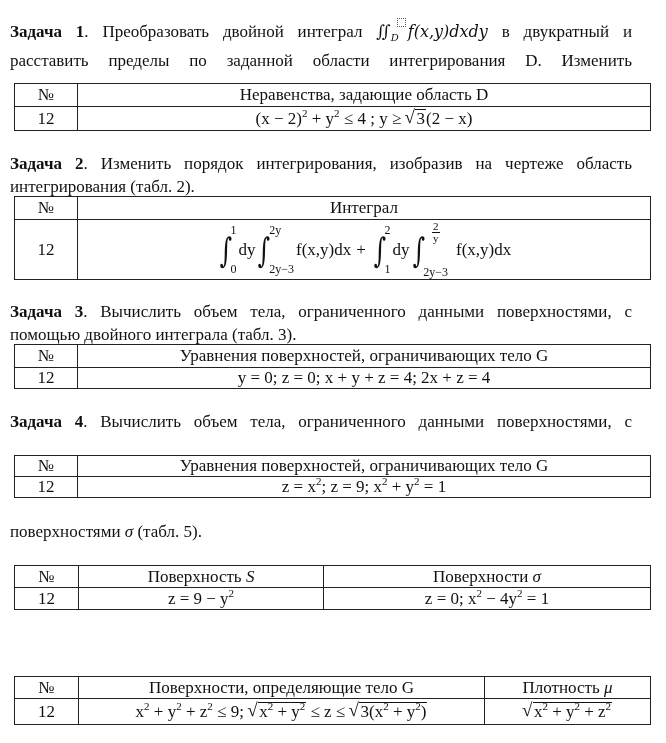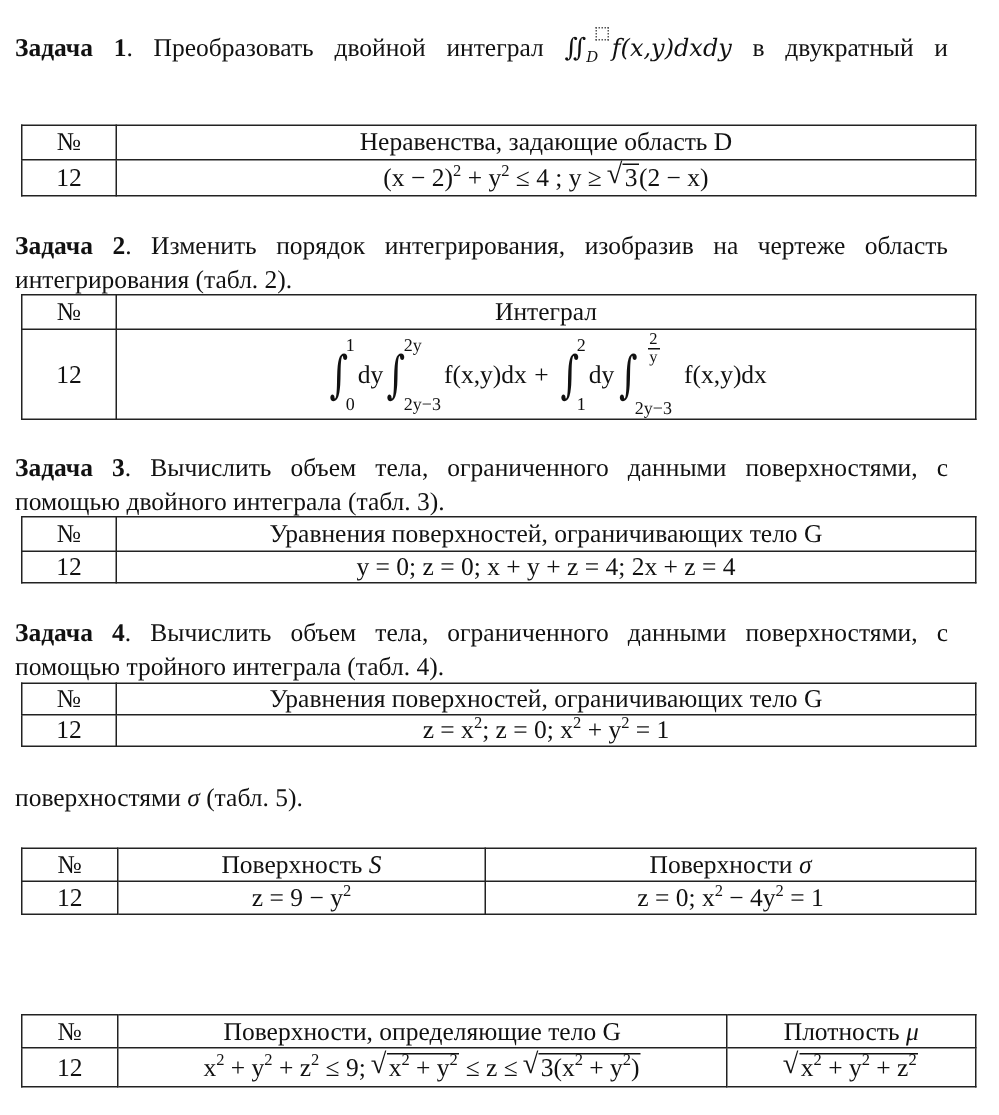--- a/index.html
+++ b/index.html
@@ -38,20 +38,21 @@
   .frac .bar { border-top: 1px solid #111; width: 8px; }
   .dblint { font-family: "DejaVu Serif", serif; font-size: 17px; }
   .dblint sub { font-size: 10px; font-style: italic; }
   .box-ph { display: inline-block; width: 7px; height: 7px; border: 1px dotted #555; vertical-align: 10px; margin-left: -2px; margin-right: 2px; }
 </style>
 </head>
 <body>
 
 <div class="task" style="top:18px;">
   <p class="para just-full"><b>Задача 1</b><span>. Преобразовать двойной интеграл </span><span class="dblint"><span>∬</span><sub>D</sub><span class="box-ph"></span><span class="mathi">f(x,y)dxdy</span></span><span> в двукратный и</span></p>
+  <p class="para just-full">расставить пределы по заданной области интегрирования D. Изменить</p>
 </div>
 <table class="t" style="top:83px;">
   <tbody>
       <tr style="height:23px;">
     <td class="num">№</td>
     <td>Неравенства, задающие область D</td>
   </tr>
   <tr style="height:24px;">
     <td>12</td>
     <td><span>(x − 2)</span><sup>2</sup><span> + y</span><sup>2</sup><span> ≤ 4 ;  y ≥ </span><span class="sqrt"><span class="rad">3</span></span><span>(2 − x)</span></td>
@@ -120,31 +121,30 @@
   </tr>
   <tr style="height:21px;">
     <td>12</td>
     <td>y = 0; z = 0; x + y + z = 4; 2x + z = 4</td>
   </tr>
 </tbody>
   </table>
 
 <div class="task" style="top:410px;">
   <p class="para just-full"><b>Задача 4</b><span>. Вычислить объем тела, ограниченного данными поверхностями, с</span></p>
-  <p class="para">помощью тройного интеграла (табл. 4).</p>
 </div>
 <table class="t" style="top:455px;">
   <tbody>
       <tr style="height:21px;">
     <td class="num">№</td>
     <td>Уравнения поверхностей, ограничивающих тело G</td>
   </tr>
   <tr style="height:21px;">
     <td>12</td>
-    <td><span>z = x</span><sup>2</sup><span>; z = 0; x</span><sup>2</sup><span> + y</span><sup>2</sup><span> = 1</span></td>
+    <td><span>z = x</span><sup>2</sup><span>; z = 9; x</span><sup>2</sup><span> + y</span><sup>2</sup><span> = 1</span></td>
   </tr>
 </tbody>
   </table>
 
 <div class="task" style="top:520px;">
   <p class="para"><span>поверхностями </span><span class="ital">σ</span><span> (табл. 5).</span></p>
 </div>
 <table class="t" style="top:565px;">
   <colgroup>
       <col style="width:64px">

